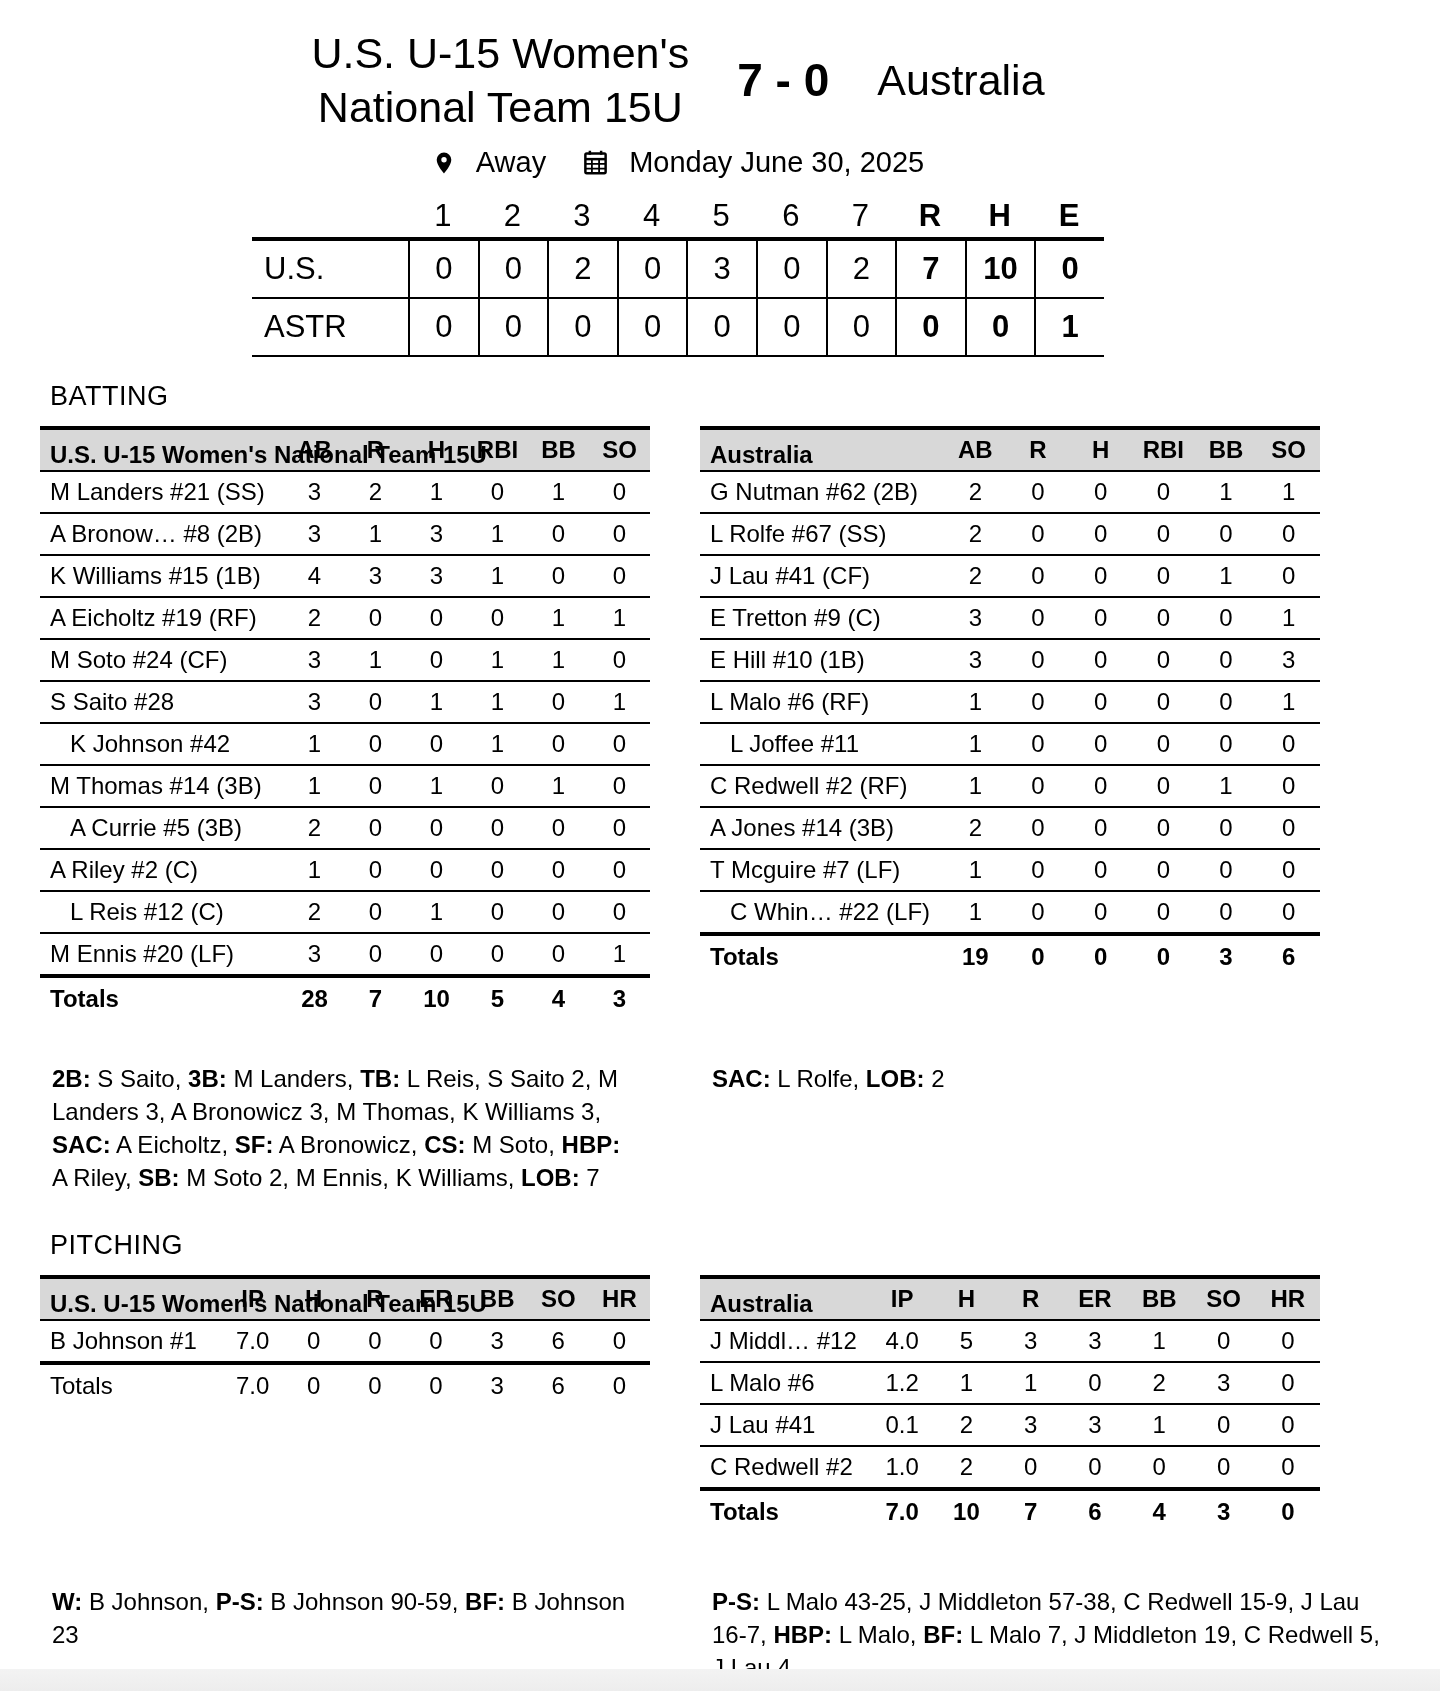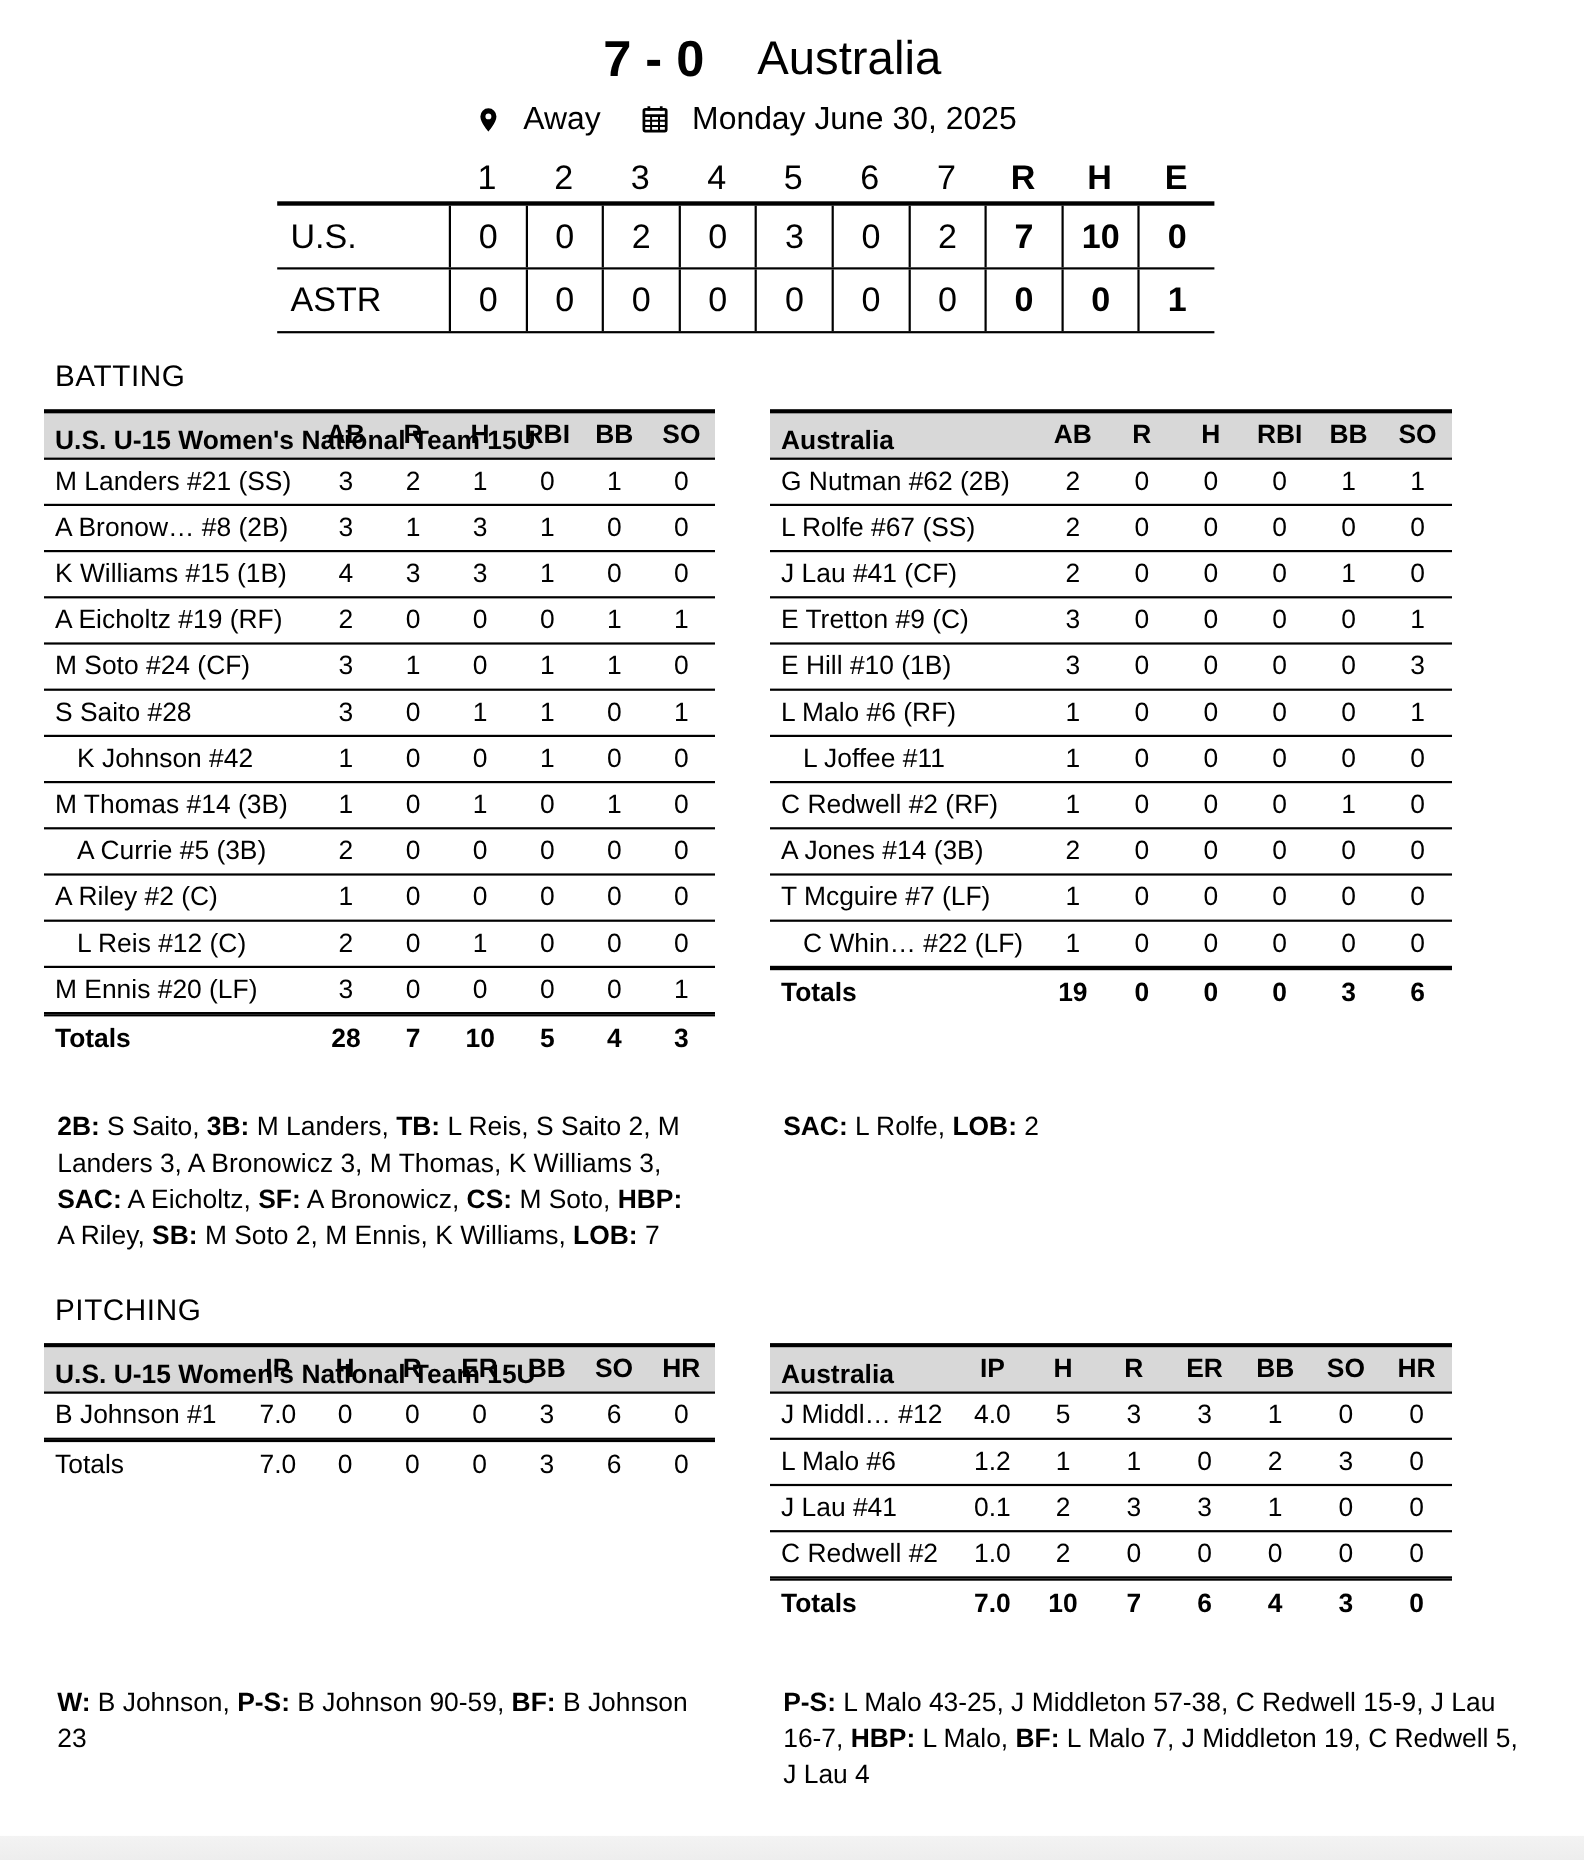--- a/index.html
+++ b/index.html
@@ -68,20 +68,22 @@
     background:linear-gradient(#f3f3f3,var(--band));}
 </style>
 </head>
 <body>
 
 <div class="page">
 
   <header class="hdr">
     <div class="hdr-top">
       <div class="team-name">
+        <span>U.S. U-15 Women's</span>
+        <span>National Team 15U</span>
       </div>
       <div class="score">7 - 0</div>
       <div class="team-name">Australia</div>
     </div>
     <div class="hdr-meta">
       <span class="meta-item">
         <svg width="24" height="28" viewBox="0 0 24 24">
           <path fill="#000" d="M12 1.5a7.3 7.3 0 0 0-7.3 7.3c0 5.5 7.3 13.7 7.3 13.7s7.3-8.2 7.3-13.7A7.3 7.3 0 0 0 12 1.5zm0 10a2.7 2.7 0 1 1 0-5.4 2.7 2.7 0 0 1 0 5.4z"></path>
         </svg>
         <span>Away</span>

